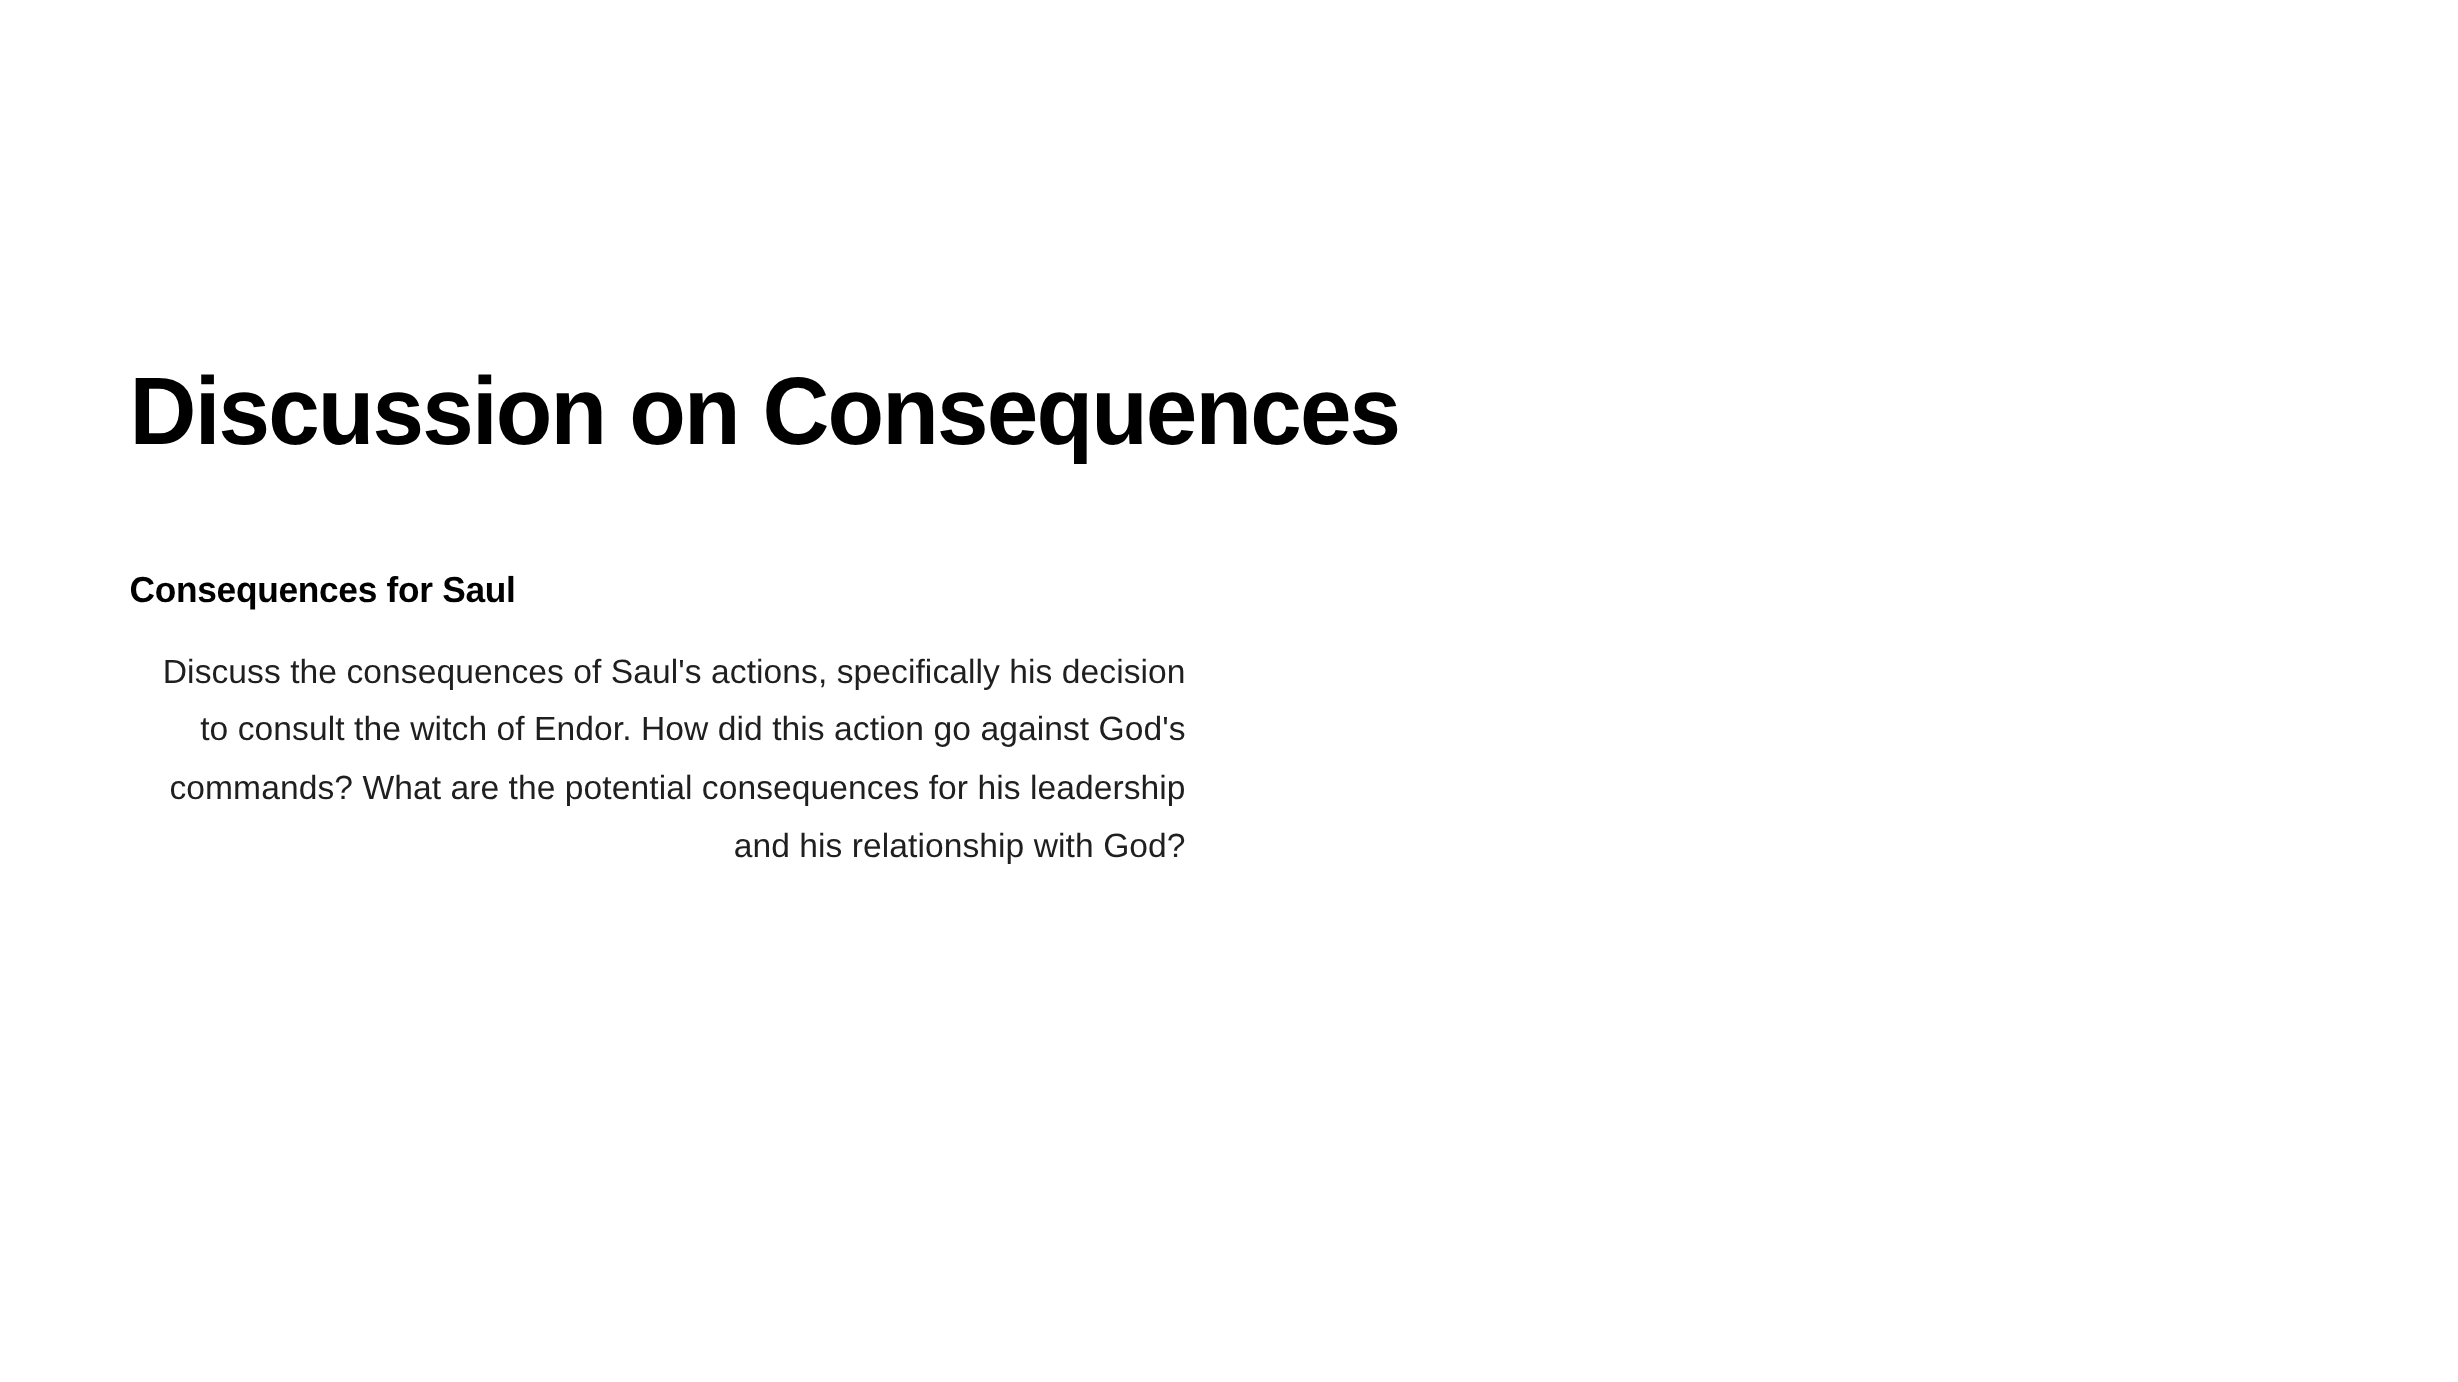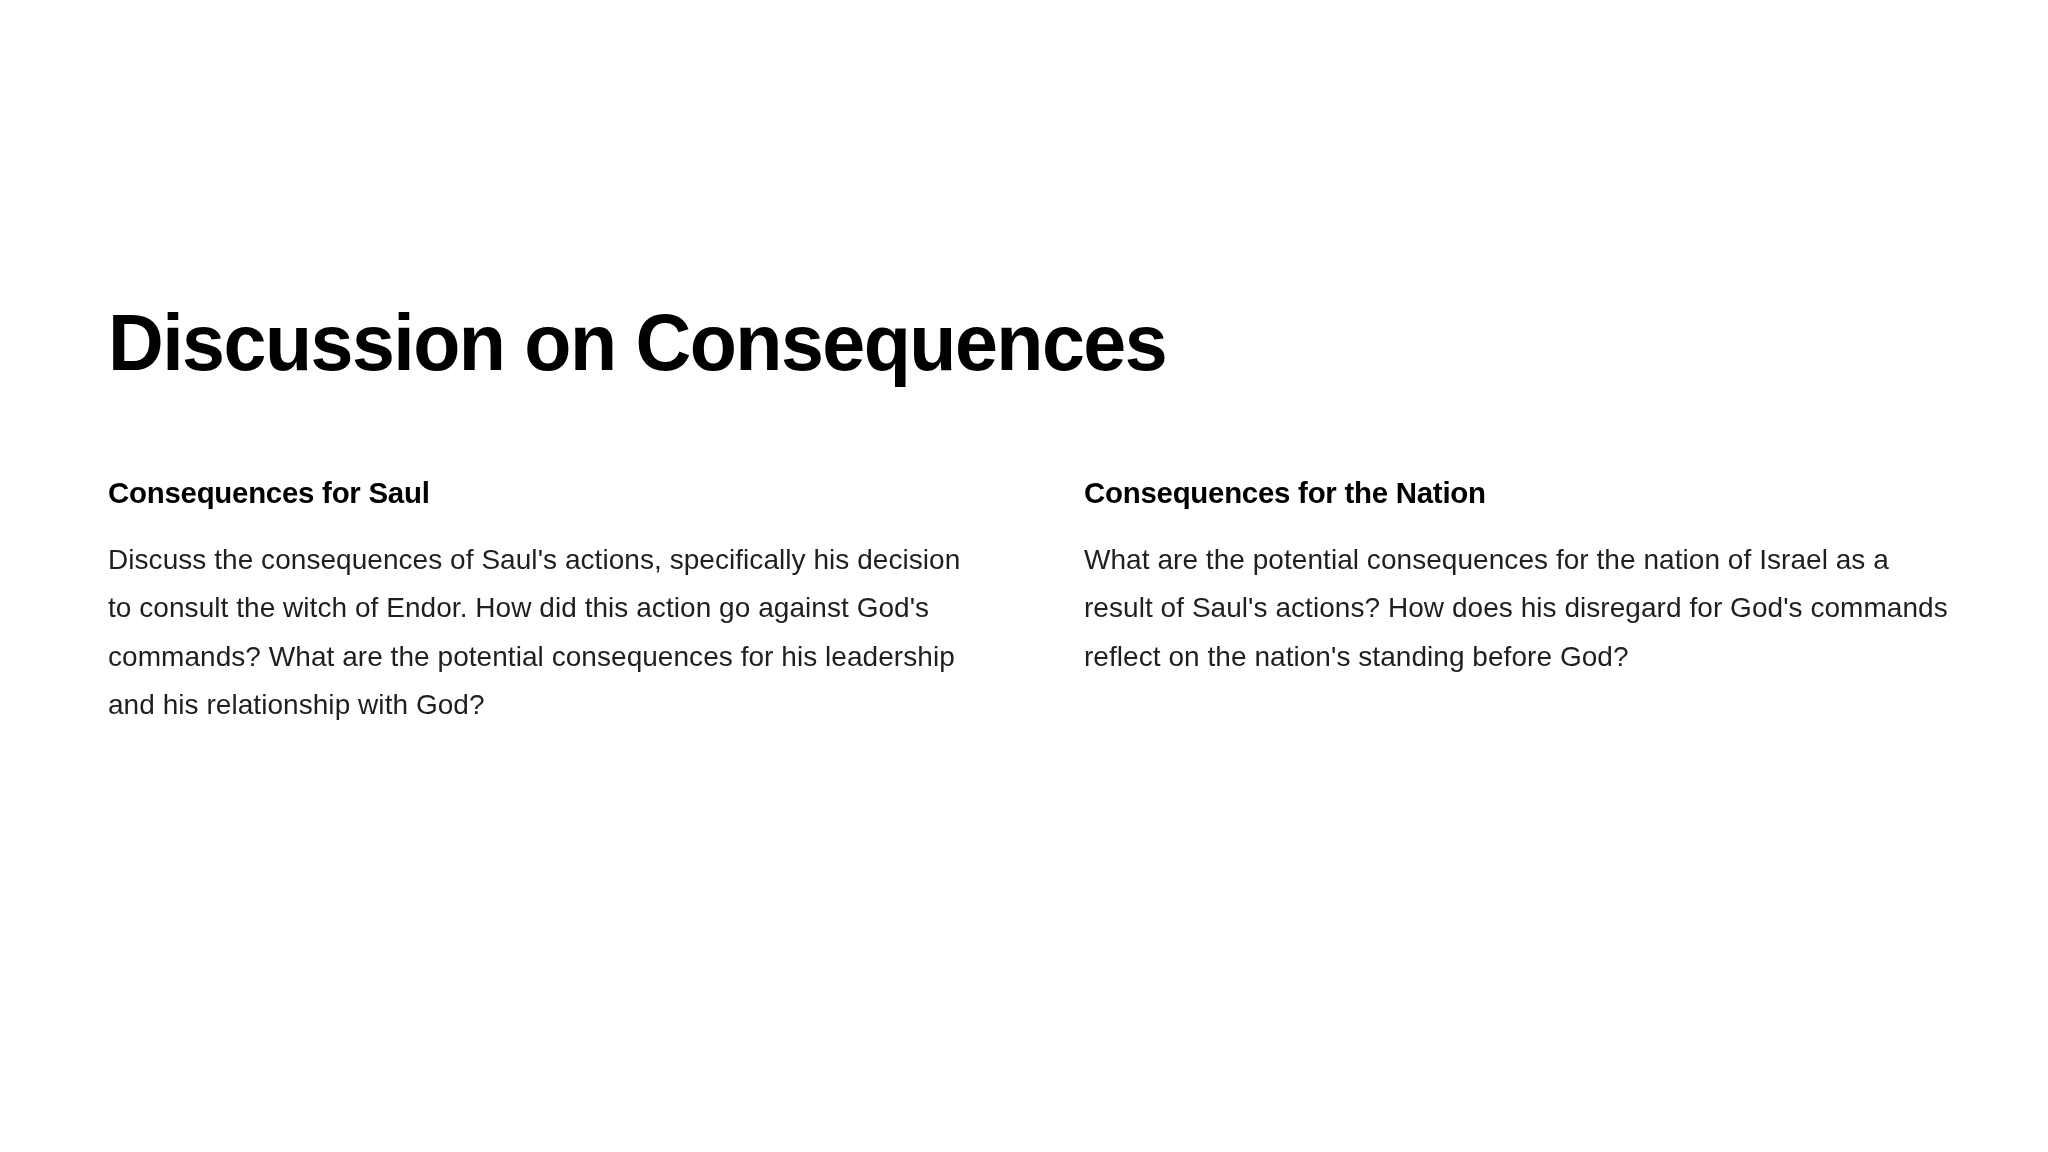--- a/index.html
+++ b/index.html
@@ -75,39 +75,35 @@
   }
 
   .column-body {
     margin-top: 24px;
     font-family: "Liberation Sans", "DejaVu Sans", sans-serif;
     font-size: 28px;
     font-weight: 400;
     line-height: 48.5px;
     letter-spacing: 0.05px;
     color: #1f1f1f;
-    text-align: left;
+    text-align: right;
   }
 </style>
 </head>
 <body>
 
 <div class="slide">
 
   <div class="content">
 
     <h1 class="slide-title">Discussion on Consequences</h1>
 
     <div class="columns">
 
       <section class="column">
         <h2 class="column-heading">Consequences for Saul</h2>
         <p class="column-body">Discuss the consequences of Saul's actions, specifically his decision to consult the witch of Endor. How did this action go against God's commands? What are the potential consequences for his leadership and his relationship with God?</p>
       </section>
 
-      <section class="column">
-        <h2 class="column-heading">Consequences for the Nation</h2>
-        <p class="column-body">What are the potential consequences for the nation of Israel as a result of Saul's actions? How does his disregard for God's commands reflect on the nation's standing before God?</p>
-      </section>
 
     </div>
   </div>
 </div>
 
 </body></html>

